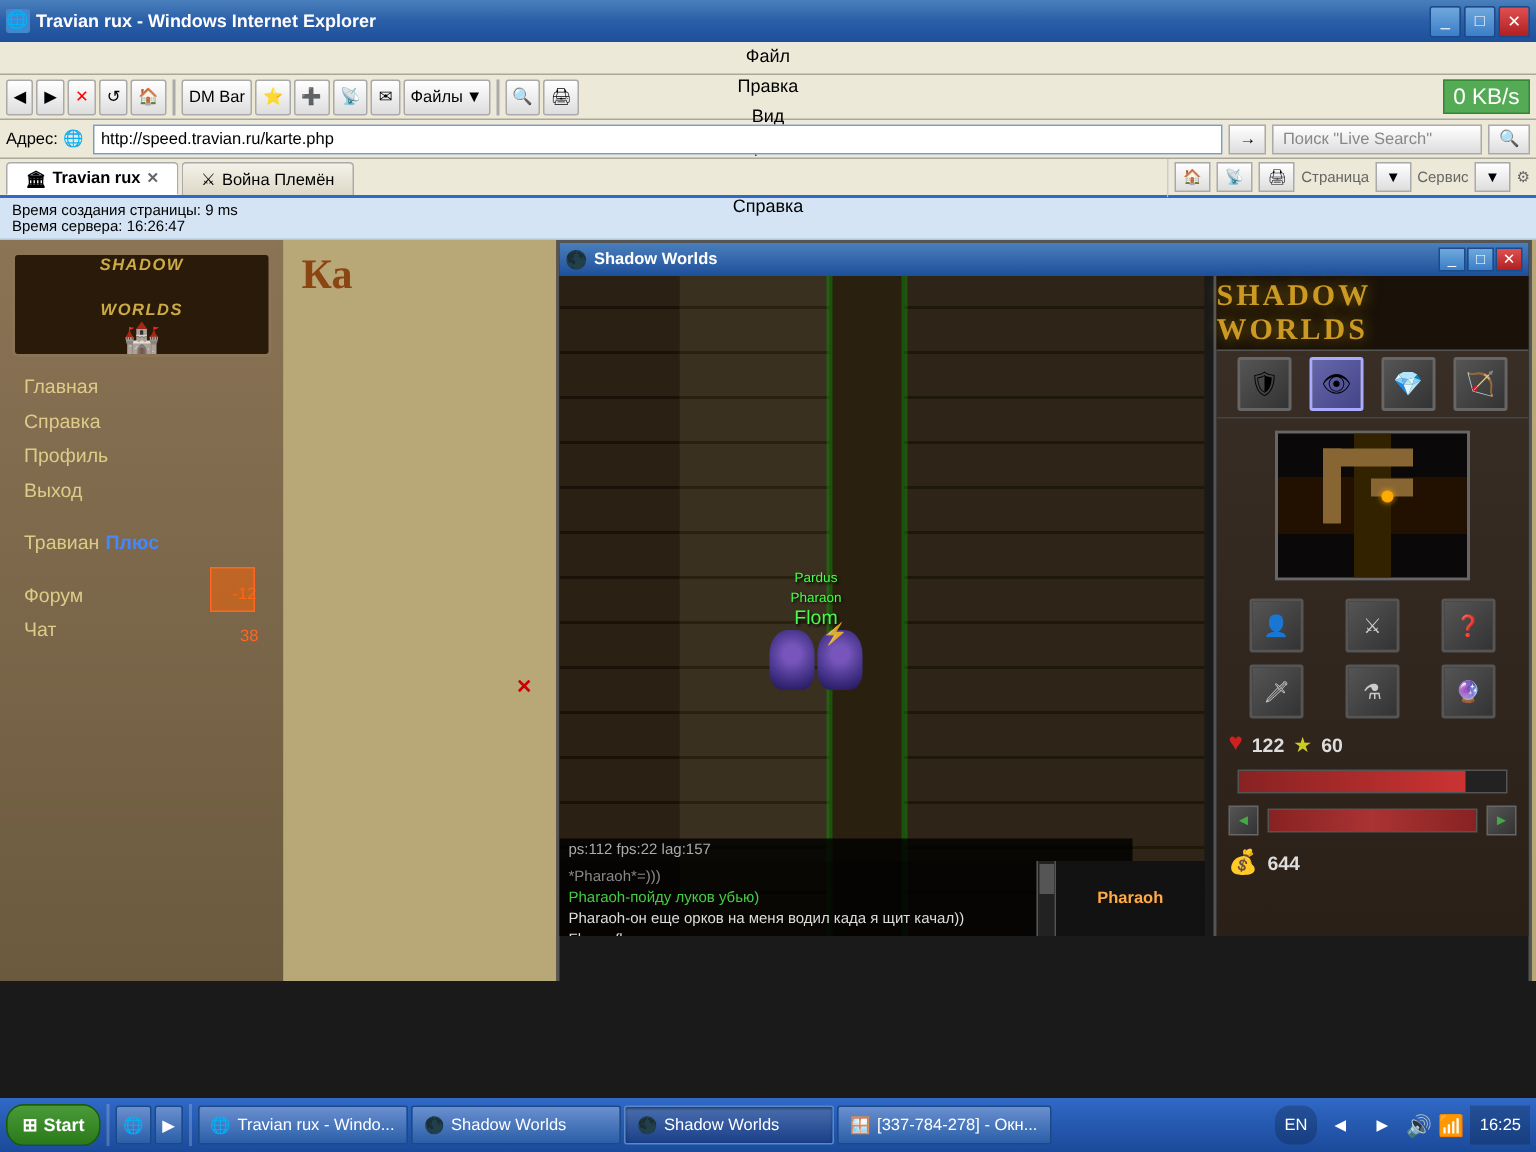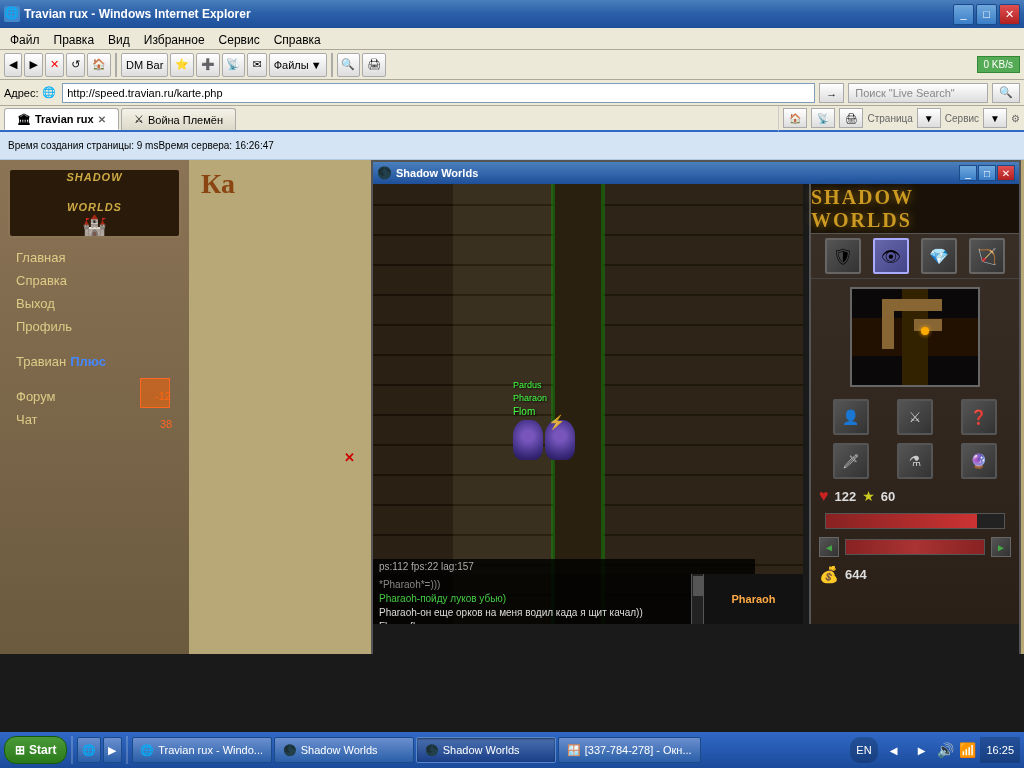--- a/index.html
+++ b/index.html
@@ -36,24 +36,25 @@
       cursor: pointer;
       display: flex; align-items: center; justify-content: center;
       border-radius: 2px;
     }
     .title-bar-btn.close { background: linear-gradient(to bottom, #e05050, #b02020); }
 
     .menu-bar {
       background: #ece9d8;
       height: 22px;
       display: flex;
-      align-items: flex-end;
+      align-items: center;
       padding: 0 4px;
       border-bottom: 1px solid #aca899;
       gap: 2px;
+      flex-direction: column;
     }
     .menu-item {
       padding: 2px 6px;
       cursor: pointer;
       font-size: 12px;
       color: #000;
     }
 
     .toolbar {
       background: #ece9d8;
@@ -570,21 +571,21 @@
     <button class="tb-btn">⭐</button>
     <button class="tb-btn">➕</button>
     <button class="tb-btn">📡</button>
     <button class="tb-btn">✉</button>
     <button class="tb-btn">
       <span>Файлы</span> ▼
     </button>
     <div style="width:2px; height:24px; background:#aaa; margin:0 2px;"></div>
     <button class="tb-btn">🔍</button>
     <button class="tb-btn">🖨</button>
-    <div style="margin-left:auto; background:#5a5; color:white; padding:2px 6px; font-size:10px; border:1px solid #383;">0 KB/s</div>
+    <div style="margin-left:auto; background:#5a5; color:white; padding:2px 6px; font-size:15px; border:1px solid #383;">0 KB/s</div>
   </div>
 
   <div class="address-bar">
     <span class="address-label">Адрес:</span>
     <span style="font-size:11px; margin-right:2px;">🌐</span>
     <input class="address-input" value="http://speed.travian.ru/karte.php" style="">
     <button class="go-btn">→</button>
     <button class="go-btn" style="width:140px; text-align:left; color:#888;">
       Поиск "Live Search"
     </button>
@@ -607,42 +608,42 @@
       <button class="icon-btn">🖨</button>
       <span style="font-size:10px; color:#666;">Страница</span>
       <button class="icon-btn">▼</button>
       <span style="font-size:10px; color:#666;">Сервис</span>
       <button class="icon-btn">▼</button>
       <span style="font-size:10px; color:#666;">⚙</span>
     </div>
   </div>
 
   <div class="info-bar">
-    <div style="display:flex; ">
+    <div style="display:flex; flex-direction:column;">
       <span>Время создания страницы: 9 ms</span>
       <span>Время сервера: 16:26:47</span>
     </div>
   </div>
 
   <div class="content-area" style="height: 494px;">
 
     <div class="sidebar">
       <div class="sidebar-logo">
         <div style="text-align:center;">
           <div style="color:#ccaa44; font-size:11px; font-weight:bold; font-style:italic; letter-spacing:1px; line-height:16px;">SHADOW</div>
           <div style="color:#ccaa44; font-size:11px; font-weight:bold; font-style:italic; letter-spacing:1px;margin-top:16px;">WORLDS</div>
           <div style="font-size:20px;">🏰</div>
         </div>
       </div>
 
       <div style="position:relative;">
         <a class="sidebar-link">Главная</a>
         <a class="sidebar-link">Справка</a>
+        <a class="sidebar-link">Профиль</a>
         <a class="sidebar-link">Выход</a>
-        <a class="sidebar-link">Профиль</a>
       </div>
 
       <div class="sidebar-section travian-plus">
         <span class="sidebar-link" style="padding:0;">Травиан</span>
         <span class="sidebar-link plus-text" style="padding:0;">Плюс</span>
       </div>
 
       <div class="sidebar-section">
         <a class="sidebar-link">Форум</a>
         <a class="sidebar-link">Чат</a>
@@ -691,24 +692,24 @@
 
             <div style="position:absolute; left:180px; top:0; width:50px; height:100%;
               background:#2a2010;"></div>
 
             <div style="position:absolute; left:230px; top:0; width:200px; height:100%;
               background: repeating-linear-gradient(0deg, #2e2418 0px, #2e2418 28px, #1e1808 28px, #1e1808 30px);"></div>
 
             <div style="position:absolute; left:178px; top:0; width:4px; height:100%; background:rgba(0,200,0,0.3);"></div>
             <div style="position:absolute; left:228px; top:0; width:4px; height:100%; background:rgba(0,200,0,0.3);"></div>
 
-            <div style="position:absolute; left:140px; top:195px;">
+            <div style="position:absolute; left:140px; top:195px;text-align:center;">
               <div style="font-size:9px; color:#44ff44; white-space:nowrap; line-height:13px; text-shadow:1px 1px 2px #000;">Pardus</div>
               <div style="font-size:9px; color:#44ff44; white-space:nowrap; line-height:13px; text-shadow:1px 1px 2px #000;">Pharaon</div>
-              <div style="font-size:10px; color:#44ff44; white-space:nowrap; line-height:13px; text-shadow:1px 1px 2px #000;">Flom</div>
+              <div style="font-size:13px; color:#44ff44; white-space:nowrap; line-height:13px; text-shadow:1px 1px 2px #000;">Flom</div>
 
               <div style="display:flex; gap:2px; margin-top:2px;">
                 <div style="width:30px; height:40px; background:radial-gradient(circle at 50% 40%, #7755bb 20%, #443388 60%, #221155 100%); border-radius:40% 40% 30% 30%;"></div>
                 <div style="width:30px; height:40px; background:radial-gradient(circle at 50% 40%, #7755bb 20%, #443388 60%, #221155 100%); border-radius:40% 40% 30% 30%;"></div>
               </div>
 
               <div style="position:absolute; left:35px; top:35px; font-size:14px; opacity:0.8;">⚡</div>
             </div>
 
             <div class="game-statusbar">

